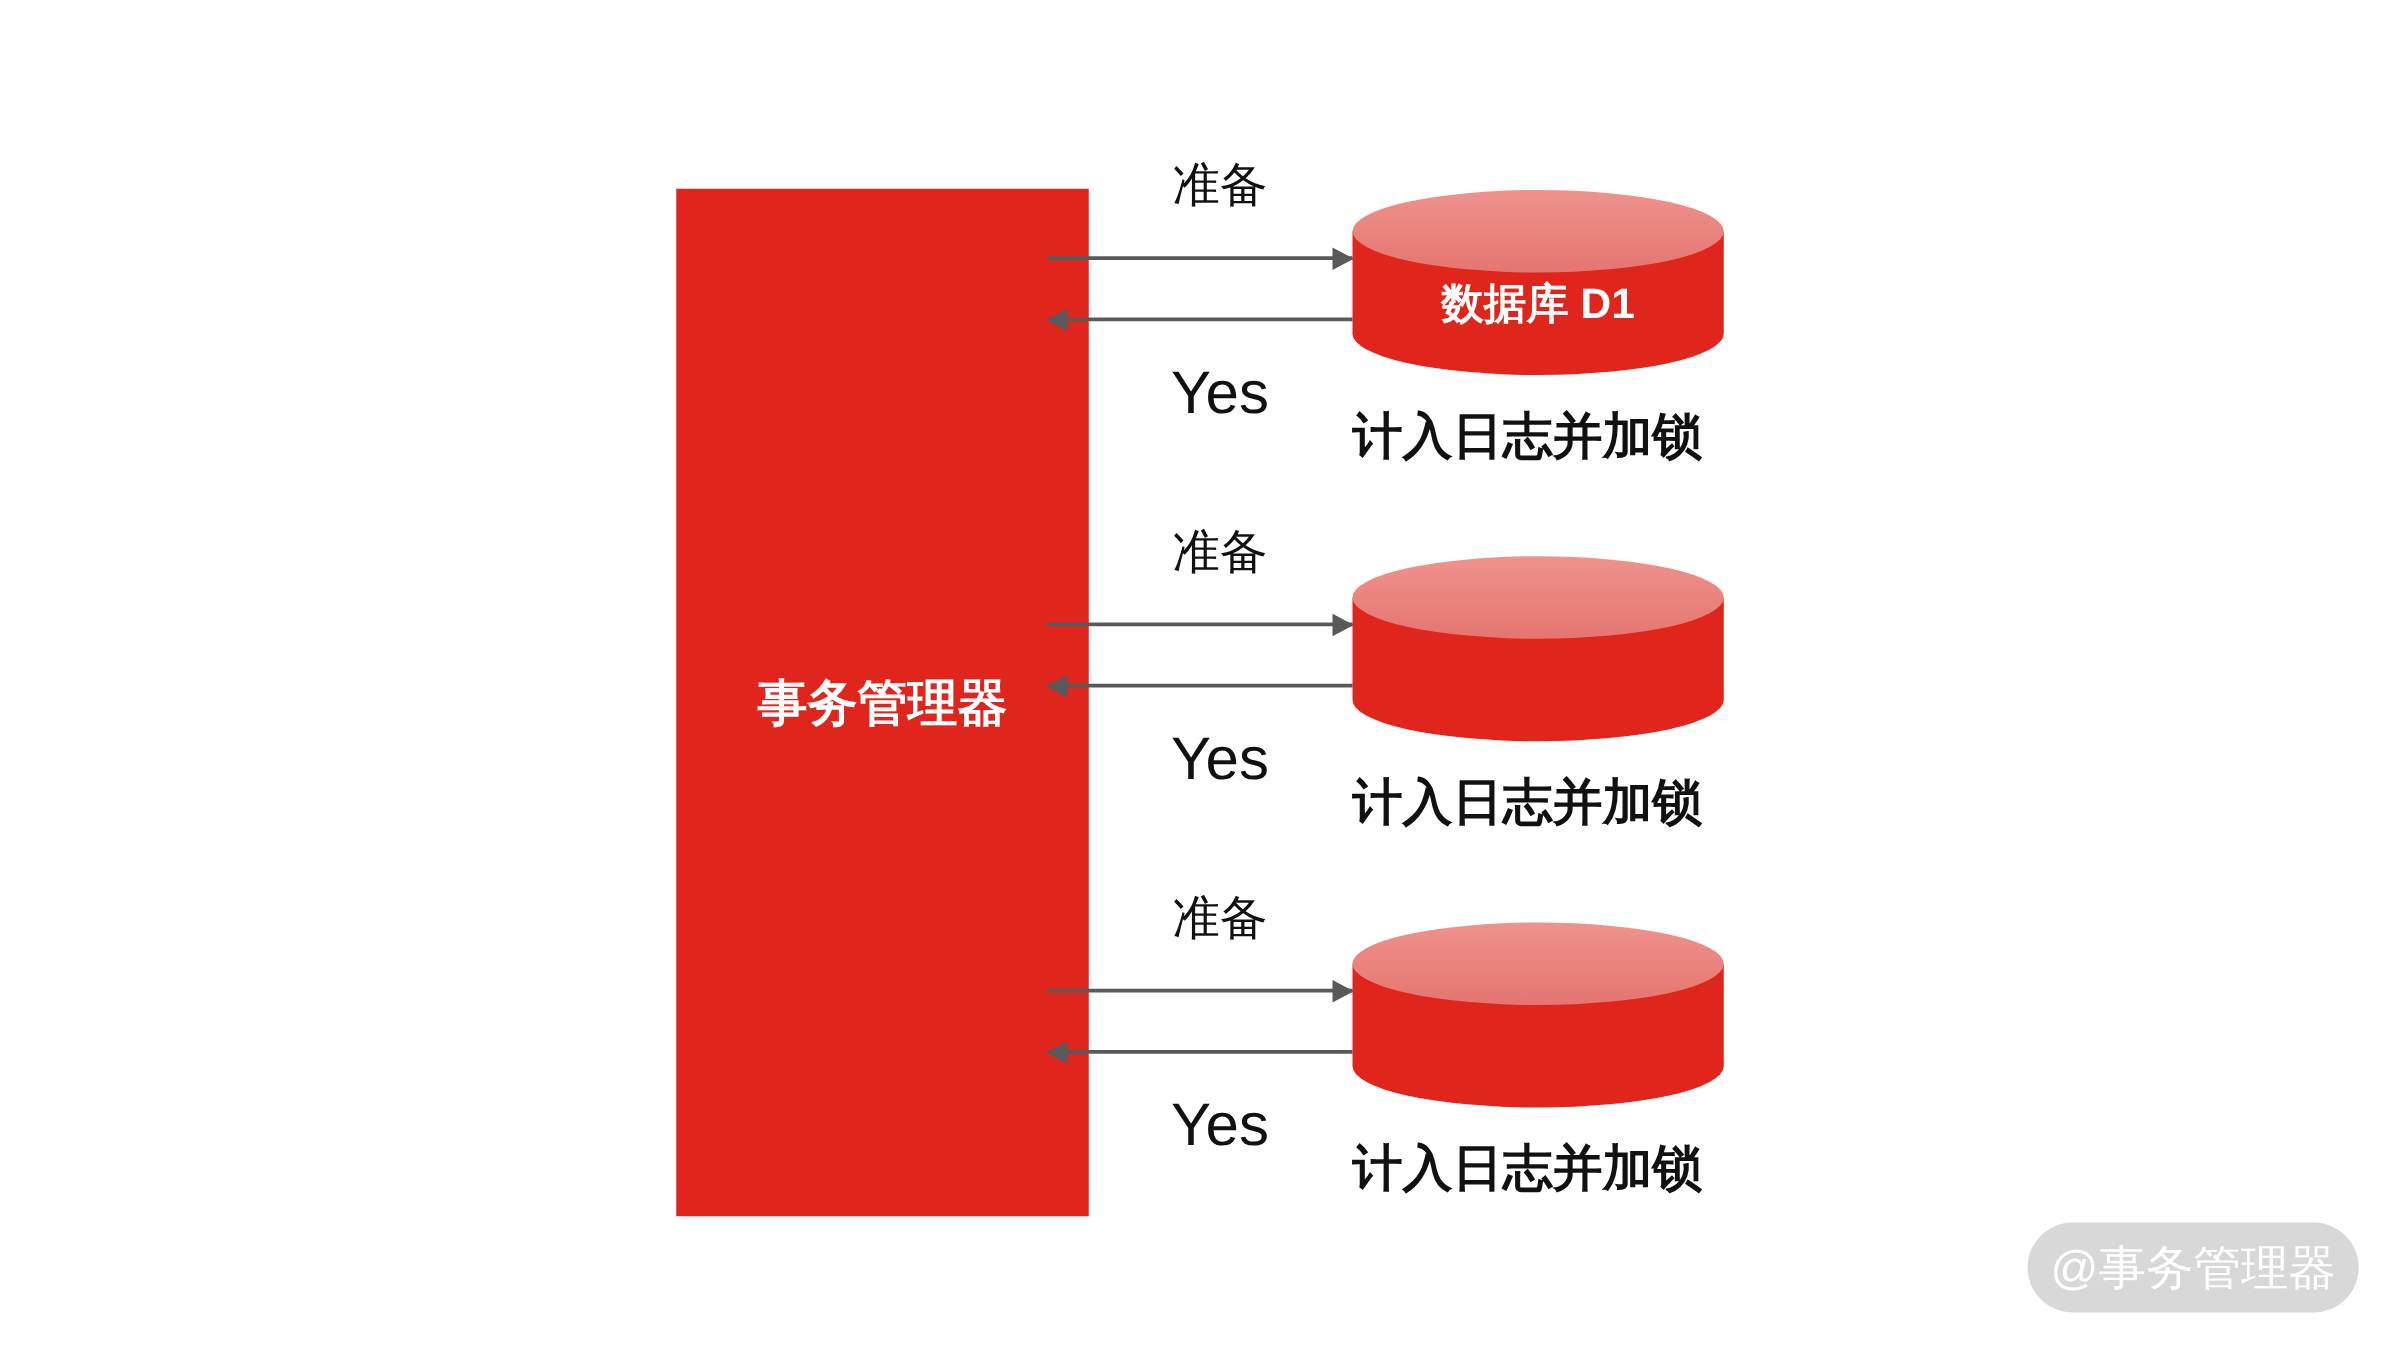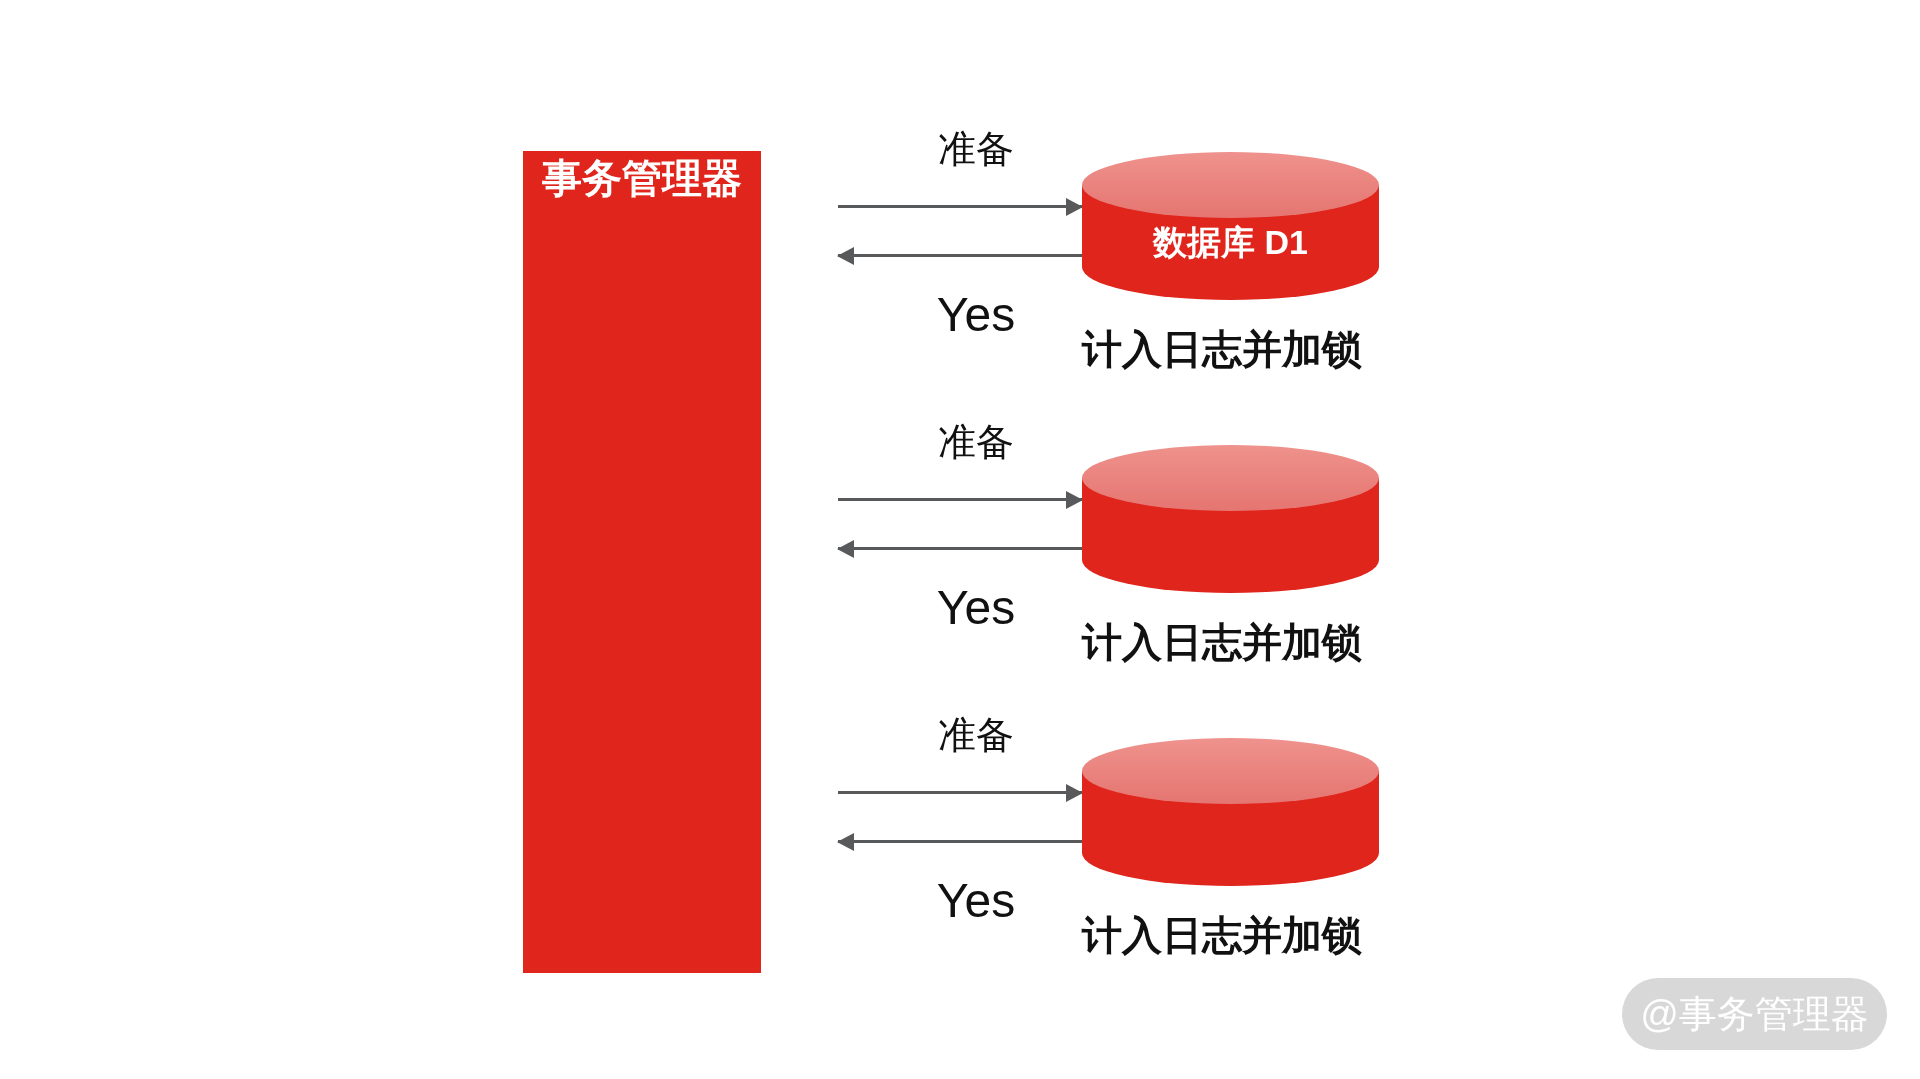--- a/index.html
+++ b/index.html
@@ -21,24 +21,24 @@
     position: relative;
     width: 1920px;
     height: 1079px;
     background: var(--canvas-bg);
     overflow: hidden;
   }
 
   
   .manager-box {
     position: absolute;
-    left: 523px; top: 151px;
-    width: 238px; height: 822px;
+    left: 541px; top: 151px;
+    width: 330px; height: 822px;
     background: var(--red);
-    display: flex; justify-content: center;
+    display: flex; align-items: center; justify-content: center;
   }
   .manager-box .label {
     color: var(--box-text);
     font-size: 40px;
     font-weight: 600;
     letter-spacing: 0px;
     white-space: nowrap;
   }
 
   

